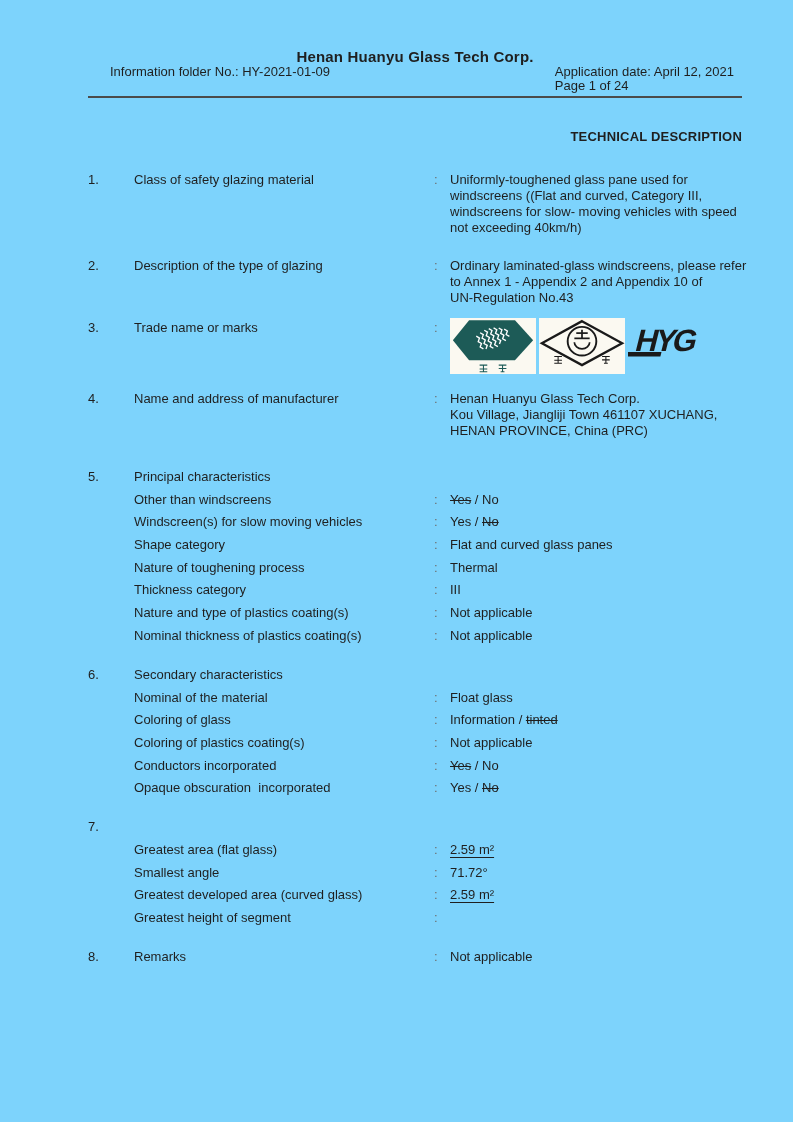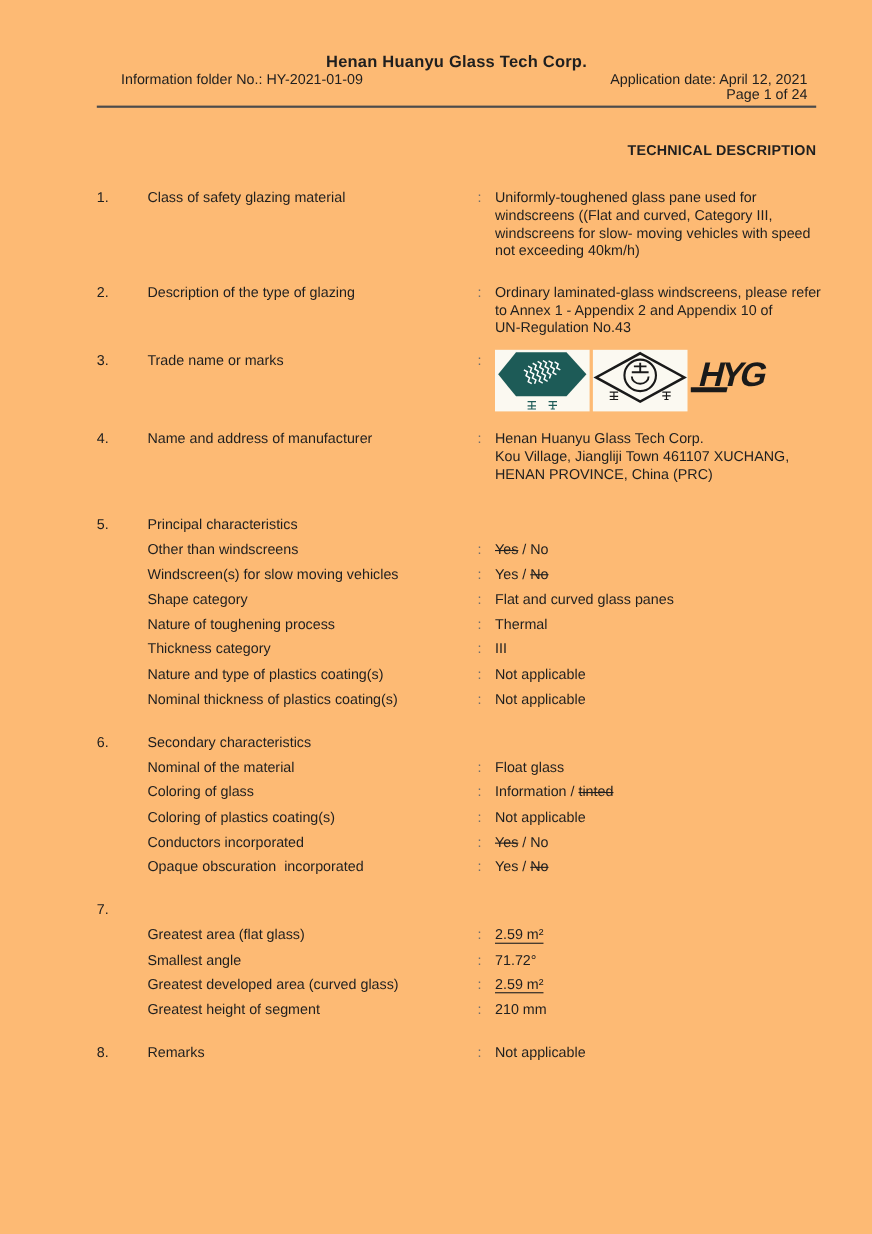--- a/index.html
+++ b/index.html
@@ -1,37 +1,37 @@
 <!DOCTYPE html>
 <html><head>
 <meta charset="utf-8">
 <style>
   html,body{margin:0;padding:0;background:#e8e8e8;}
   .page{
     position:relative;
     width:793px;height:1122px;
     margin:0 auto;
-    background:#fdba74;
+    background:#7dd3fc;
     font-family:"Liberation Sans","DejaVu Sans",sans-serif;
     font-size:13px;color:#1f1f1f;
     overflow:hidden;
     box-sizing:border-box;
   }
   .content{padding:0 51px 0 88px;}
   .company-title{
     padding-top:48px;
     font-size:15px;font-weight:bold;
     text-align:center;letter-spacing:0.2px;
   }
   .meta{
     display:flex;justify-content:space-between;align-items:flex-start;
     padding-left:22px;padding-right:8px;
     line-height:14px;
   }
-  .meta-right{text-align:right;}
+  .meta-right{}
   .rule{border-top:2px solid #4b4b4b;margin-top:3px;}
   .section-title{
     font-weight:bold;text-align:right;
     margin-top:31px;margin-bottom:28px;
     letter-spacing:0.2px;
   }
   .row{display:flex;line-height:16px;margin-bottom:6.7px;}
   .c-num{width:46px;flex:none;}
   .c-label{width:300px;flex:none;white-space:pre-wrap;}
   .c-colon{width:16px;flex:none;color:#6e6e6e;}
@@ -264,21 +264,20 @@
       <div class="row">
         <span class="c-num"></span>
         <span class="c-label">Greatest developed area (curved glass)</span>
         <span class="c-colon">:</span>
         <span class="c-value"><span class="underline">2.59 m²</span></span>
       </div>
       <div class="row">
         <span class="c-num"></span>
         <span class="c-label">Greatest height of segment</span>
         <span class="c-colon">:</span>
-        <span class="c-value"><span>210 mm</span></span>
       </div>
     </div>
 
     <div class="item">
       <div class="row">
         <span class="c-num">8.</span>
         <span class="c-label">Remarks</span>
         <span class="c-colon">:</span>
         <span class="c-value"><span>Not applicable</span></span>
       </div>

